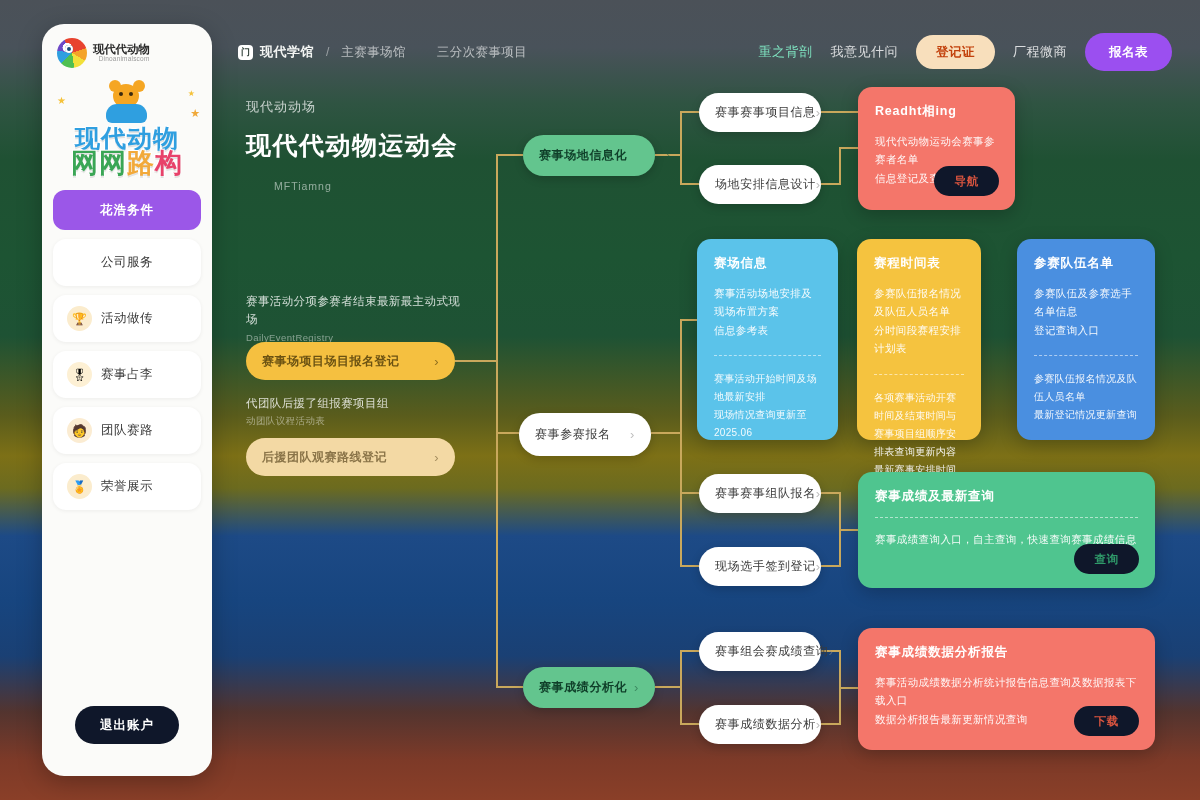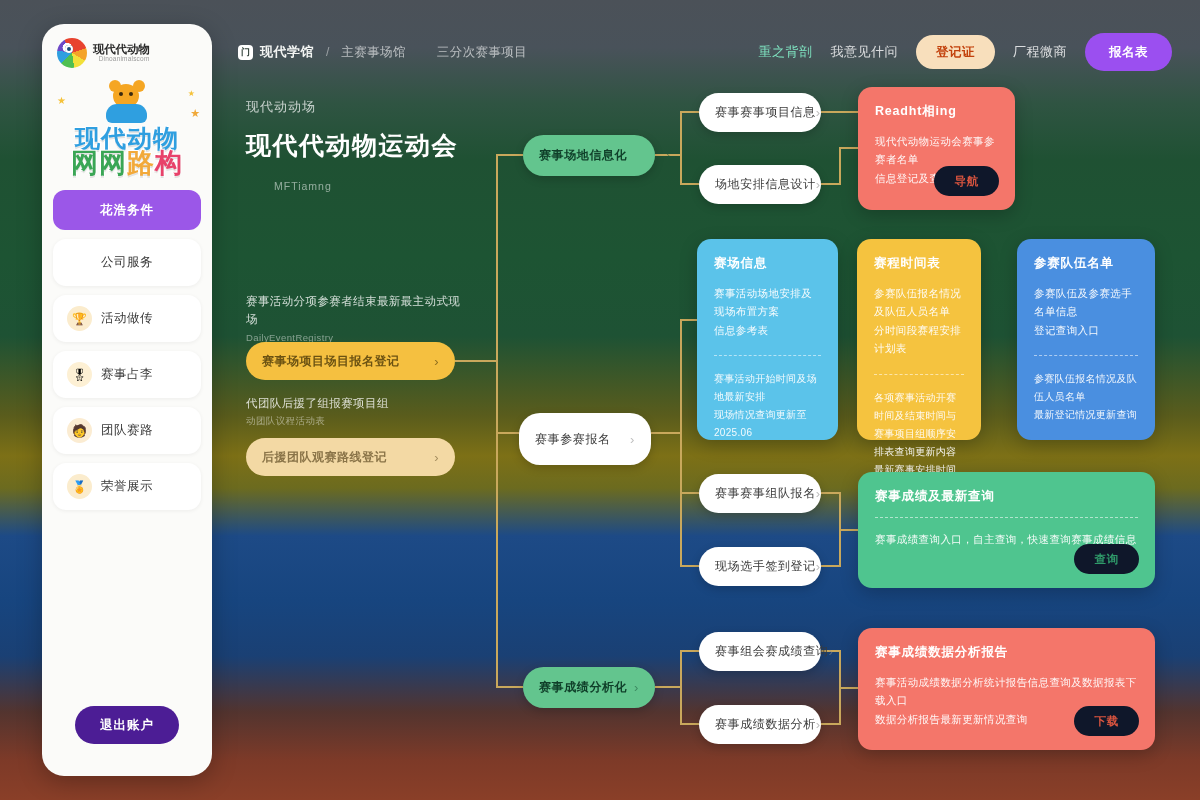--- a/index.html
+++ b/index.html
@@ -217,21 +217,21 @@
     font-weight: 500;
     letter-spacing: 0.5px;
     white-space: nowrap;
   }
 
   .side-spacer { flex: 1 1 auto; }
 
   .side-bottom {
     width: 104px; height: 38px;
     border-radius: 19px;
-    background: #4c1d95;
+    background: #0f172a;
     color: #ffffff;
     font-size: 12.5px;
     font-weight: 600;
     border: none;
     cursor: pointer;
     margin-bottom: 16px;
     letter-spacing: 1px;
   }
 
   
@@ -610,21 +610,21 @@
   </div>
   <div class="node node-white" style="left:699px; top:93px; width:122px; height:39px;">
     <span>赛事赛事项目信息</span>
     <span class="chev">›</span>
   </div>
   <div class="node node-white" style="left:699px; top:165px; width:122px; height:39px;">
     <span>场地安排信息设计</span>
     <span class="chev">›</span>
   </div>
 
-  <div class="node node-white" style="left:519px; top:413px; width:132px; height:52px;">
+  <div class="node node-white" style="left:519px; top:413px; width:132px; height:43px;">
     <span>赛事参赛报名</span>
     <span class="chev">›</span>
   </div>
   <div class="node node-white" style="left:699px; top:474px; width:122px; height:39px;">
     <span>赛事赛事组队报名</span>
     <span class="chev">›</span>
   </div>
   <div class="node node-white" style="left:699px; top:547px; width:122px; height:39px;">
     <span>现场选手签到登记</span>
     <span class="chev">›</span>

